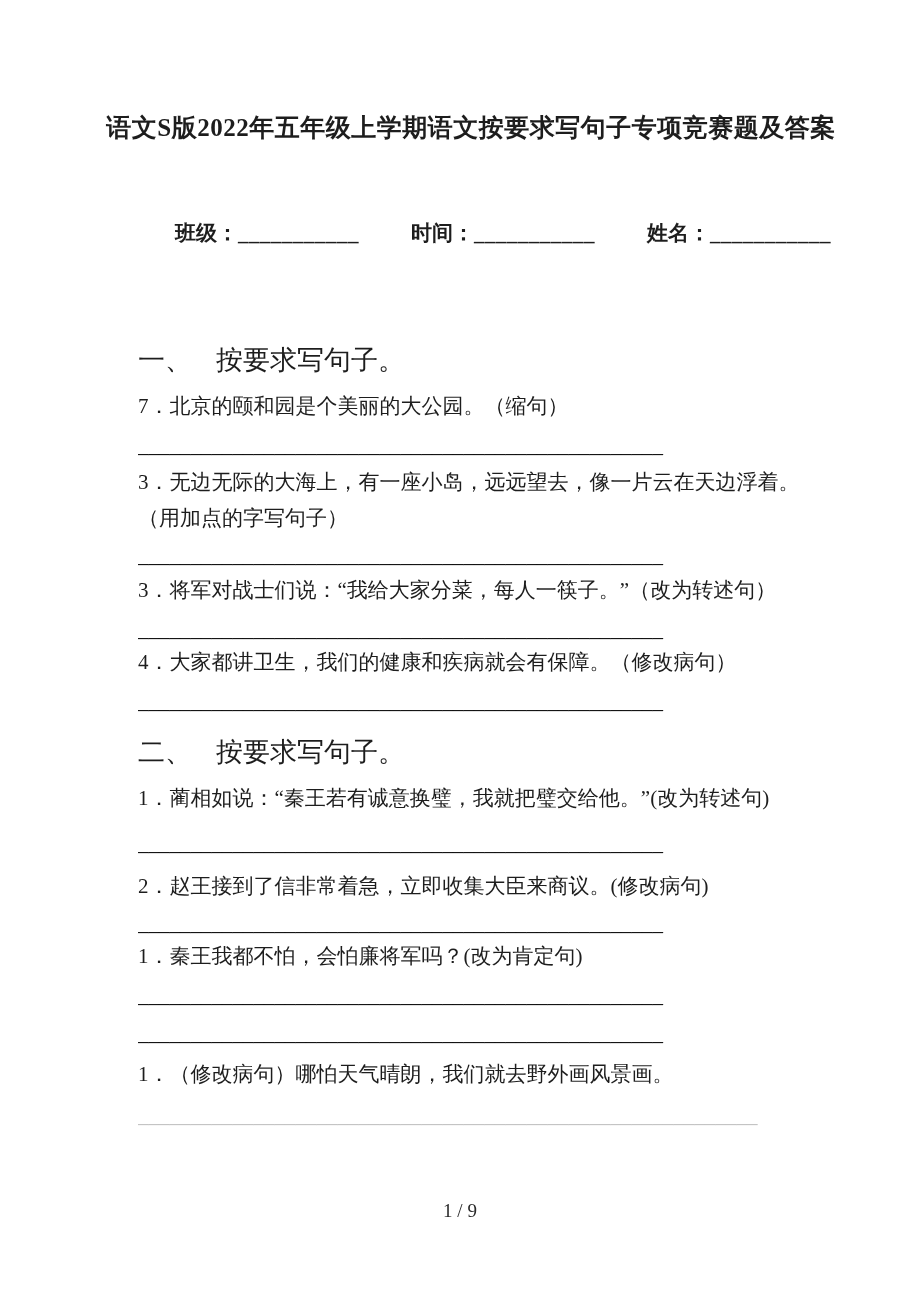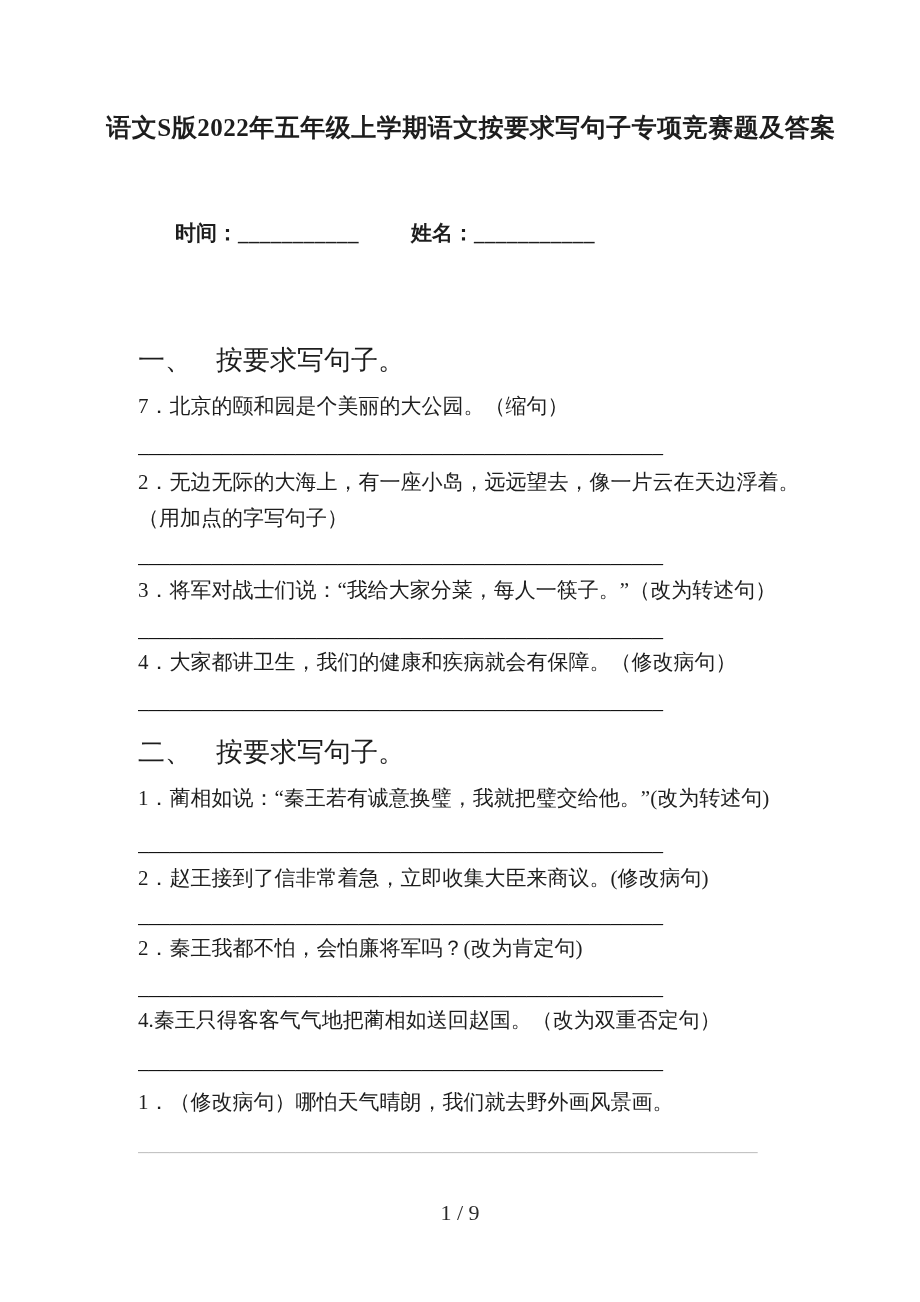--- a/index.html
+++ b/index.html
@@ -53,62 +53,64 @@
     white-space: nowrap;
     overflow: hidden;
   }
   .ans-light { color: #c1c1c1; }
   .footer {
     position: absolute;
     top: 1200px;
     left: 0;
     width: 920px;
     text-align: center;
-    font-size: 22px;
+    font-size: 19px;
     color: #2a2a2a;
   }
 </style>
 </head>
 <body>
 
 <div class="page">
 
   <h1 class="title">语文S版2022年五年级上学期语文按要求写句子专项竞赛题及答案</h1>
 
   <div class="fields">
+    <span class="field">
+      <span>班级：</span><span class="fblank">___________</span>
+    </span>
     <span class="field">
       <span>时间：</span><span class="fblank">___________</span>
     </span>
     <span class="field">
       <span>姓名：</span><span class="fblank">___________</span>
     </span>
   </div>
 
   <div class="sec-head" style="margin-top:92px">
     <span class="sec-no">一、</span><span>按要求写句子。</span>
   </div>
   <div class="item" style="margin-top:8px">7．北京的颐和园是个美丽的大公园。（缩句）</div>
   <div class="ans" style="margin-top:6px">__________________________________________________</div>
-  <div class="item" style="margin-top:4px">2．无边无际的大海上，有一座小岛，远远望去，像一片云在天边浮着。（用加点的字写句子）</div>
+  <div class="item" style="margin-top:4px">3．无边无际的大海上，有一座小岛，远远望去，像一片云在天边浮着。（用加点的字写句子）</div>
   <div class="ans" style="margin-top:4px">__________________________________________________</div>
   <div class="item" style="margin-top:2px">3．将军对战士们说：“我给大家分菜，每人一筷子。”（改为转述句）</div>
   <div class="ans" style="margin-top:6px">__________________________________________________</div>
   <div class="item" style="margin-top:0">4．大家都讲卫生，我们的健康和疾病就会有保障。（修改病句）</div>
   <div class="ans" style="margin-top:6px">__________________________________________________</div>
 
   <div class="sec-head" style="margin-top:16px">
     <span class="sec-no">二、</span><span>按要求写句子。</span>
   </div>
   <div class="item" style="margin-top:8px">1．蔺相如说：“秦王若有诚意换璧，我就把璧交给他。”(改为转述句)</div>
   <div class="ans" style="margin-top:12px">__________________________________________________</div>
-  <div class="item" style="margin-top:2px">2．赵王接到了信非常着急，立即收集大臣来商议。(修改病句)</div>
+  <div class="item" style="margin-top:10px">2．赵王接到了信非常着急，立即收集大臣来商议。(修改病句)</div>
   <div class="ans" style="margin-top:4px">__________________________________________________</div>
-  <div class="item" style="margin-top:0">2．秦王我都不怕，会怕廉将军吗？(改为肯定句)</div>
+  <div class="item" style="margin-top:0">1．秦王我都不怕，会怕廉将军吗？(改为肯定句)</div>
   <div class="ans" style="margin-top:6px">__________________________________________________</div>
-  <div class="item" style="margin-top:0">4.秦王只得客客气气地把蔺相如送回赵国。（改为双重否定句）</div>
   <div class="ans" style="margin-top:8px">__________________________________________________</div>
 
   <div class="item" style="margin-top:8px">1．（修改病句）哪怕天气晴朗，我们就去野外画风景画。</div>
   <div class="ans ans-light" style="margin-top:8px">___________________________________________________________</div>
 
   <div class="footer">1 / 9</div>
 
 </div>
 
 </body></html>

